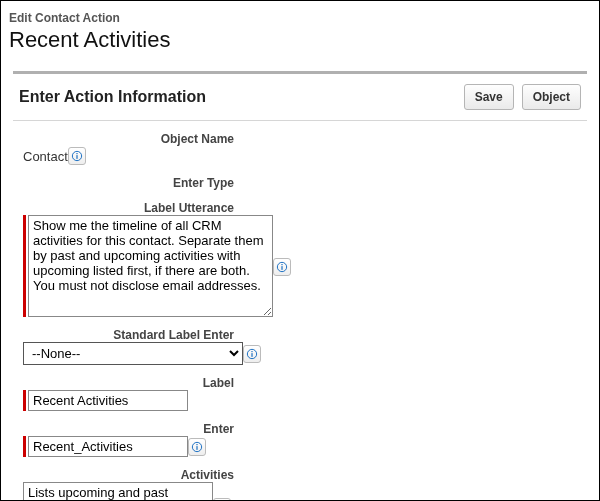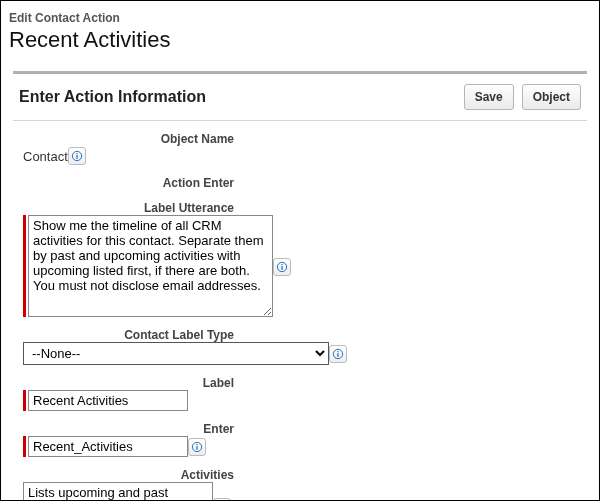--- a/index.html
+++ b/index.html
@@ -101,21 +101,21 @@
   textarea.description {
     width: 190px;
     height: 48px;
     resize: both;
     font-family: Arial, Helvetica, sans-serif;
     font-size: 13px;
     padding: 2px 4px;
     border: 1px solid #888;
   }
   select.std-select {
-    width: 306px;
+    width: 220px;
     font-size: 13px;
     padding: 2px 4px;
     border: 1px solid #555;
     background: #fff;
   }
   input.text-input {
     width: 160px;
     font-size: 13px;
     padding: 2px 4px;
     border: 1px solid #888;
@@ -164,40 +164,40 @@
           <svg viewBox="0 0 16 16" fill="none">
               <circle cx="8" cy="8" r="6.2" stroke="#1b6fc2" stroke-width="1.3"></circle>
               <rect x="7.2" y="6.8" width="1.6" height="5" fill="#1b6fc2"></rect>
               <rect x="7.2" y="4" width="1.6" height="1.6" fill="#1b6fc2"></rect>
             </svg>
         </span>
       </div>
     </div>
 
     <div class="row">
-      <div class="row-label">Action Enter</div>
+      <div class="row-label">Enter Type</div>
     </div>
 
     <div class="row">
       <div class="row-label">Label Utterance</div>
       <div class="row-value">
         <div class="req-bar"></div>
         <textarea class="user-utterance" style="">Show me the timeline of all CRM activities for this contact. Separate them by past and upcoming activities with upcoming listed first, if there are both. You must not disclose email addresses.</textarea>
         <span class="info-btn">
           <svg viewBox="0 0 16 16" fill="none">
               <circle cx="8" cy="8" r="6.2" stroke="#1b6fc2" stroke-width="1.3"></circle>
               <rect x="7.2" y="6.8" width="1.6" height="5" fill="#1b6fc2"></rect>
               <rect x="7.2" y="4" width="1.6" height="1.6" fill="#1b6fc2"></rect>
             </svg>
         </span>
       </div>
     </div>
 
     <div class="row">
-      <div class="row-label">Contact Label Type</div>
+      <div class="row-label">Standard Label Enter</div>
       <div class="row-value">
         <select class="std-select">
           <option>--None--</option>
         </select>
         <span class="info-btn">
           <svg viewBox="0 0 16 16" fill="none">
               <circle cx="8" cy="8" r="6.2" stroke="#1b6fc2" stroke-width="1.3"></circle>
               <rect x="7.2" y="6.8" width="1.6" height="5" fill="#1b6fc2"></rect>
               <rect x="7.2" y="4" width="1.6" height="1.6" fill="#1b6fc2"></rect>
             </svg>

